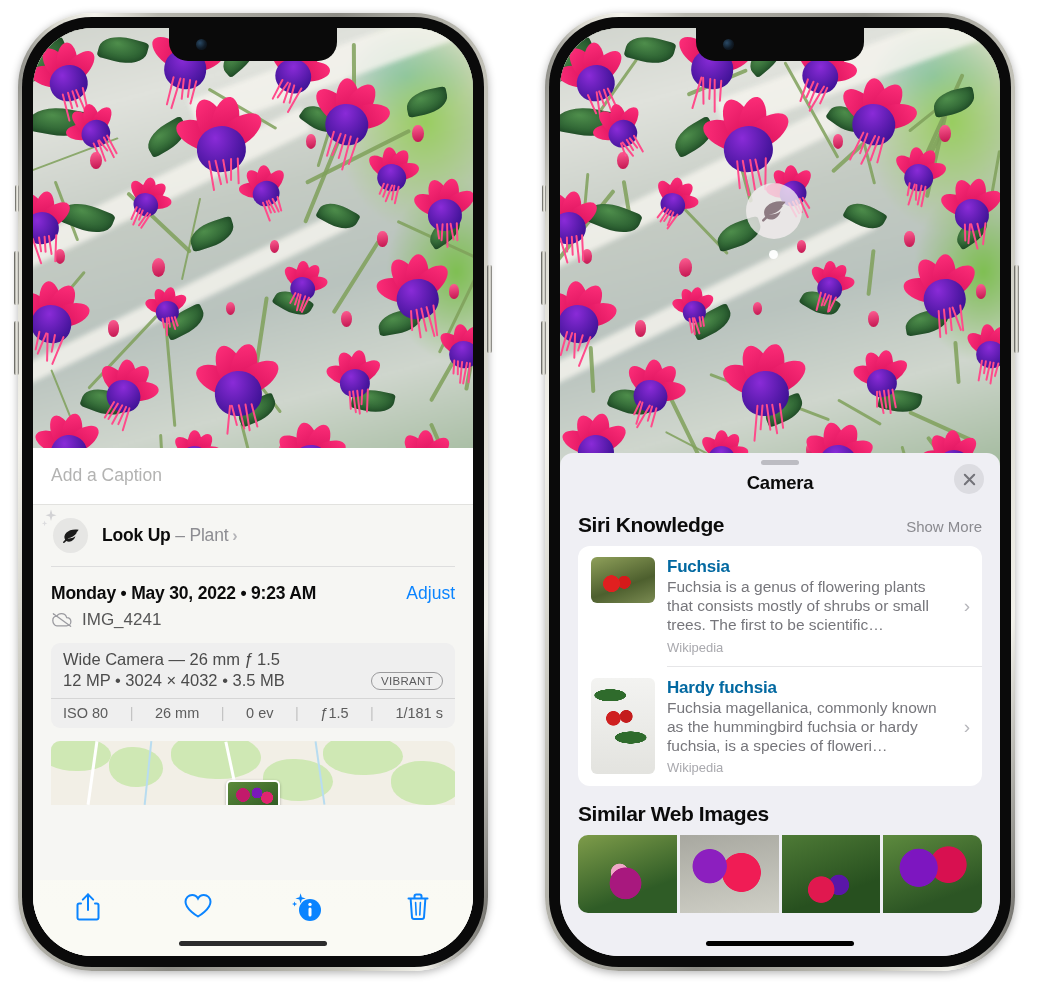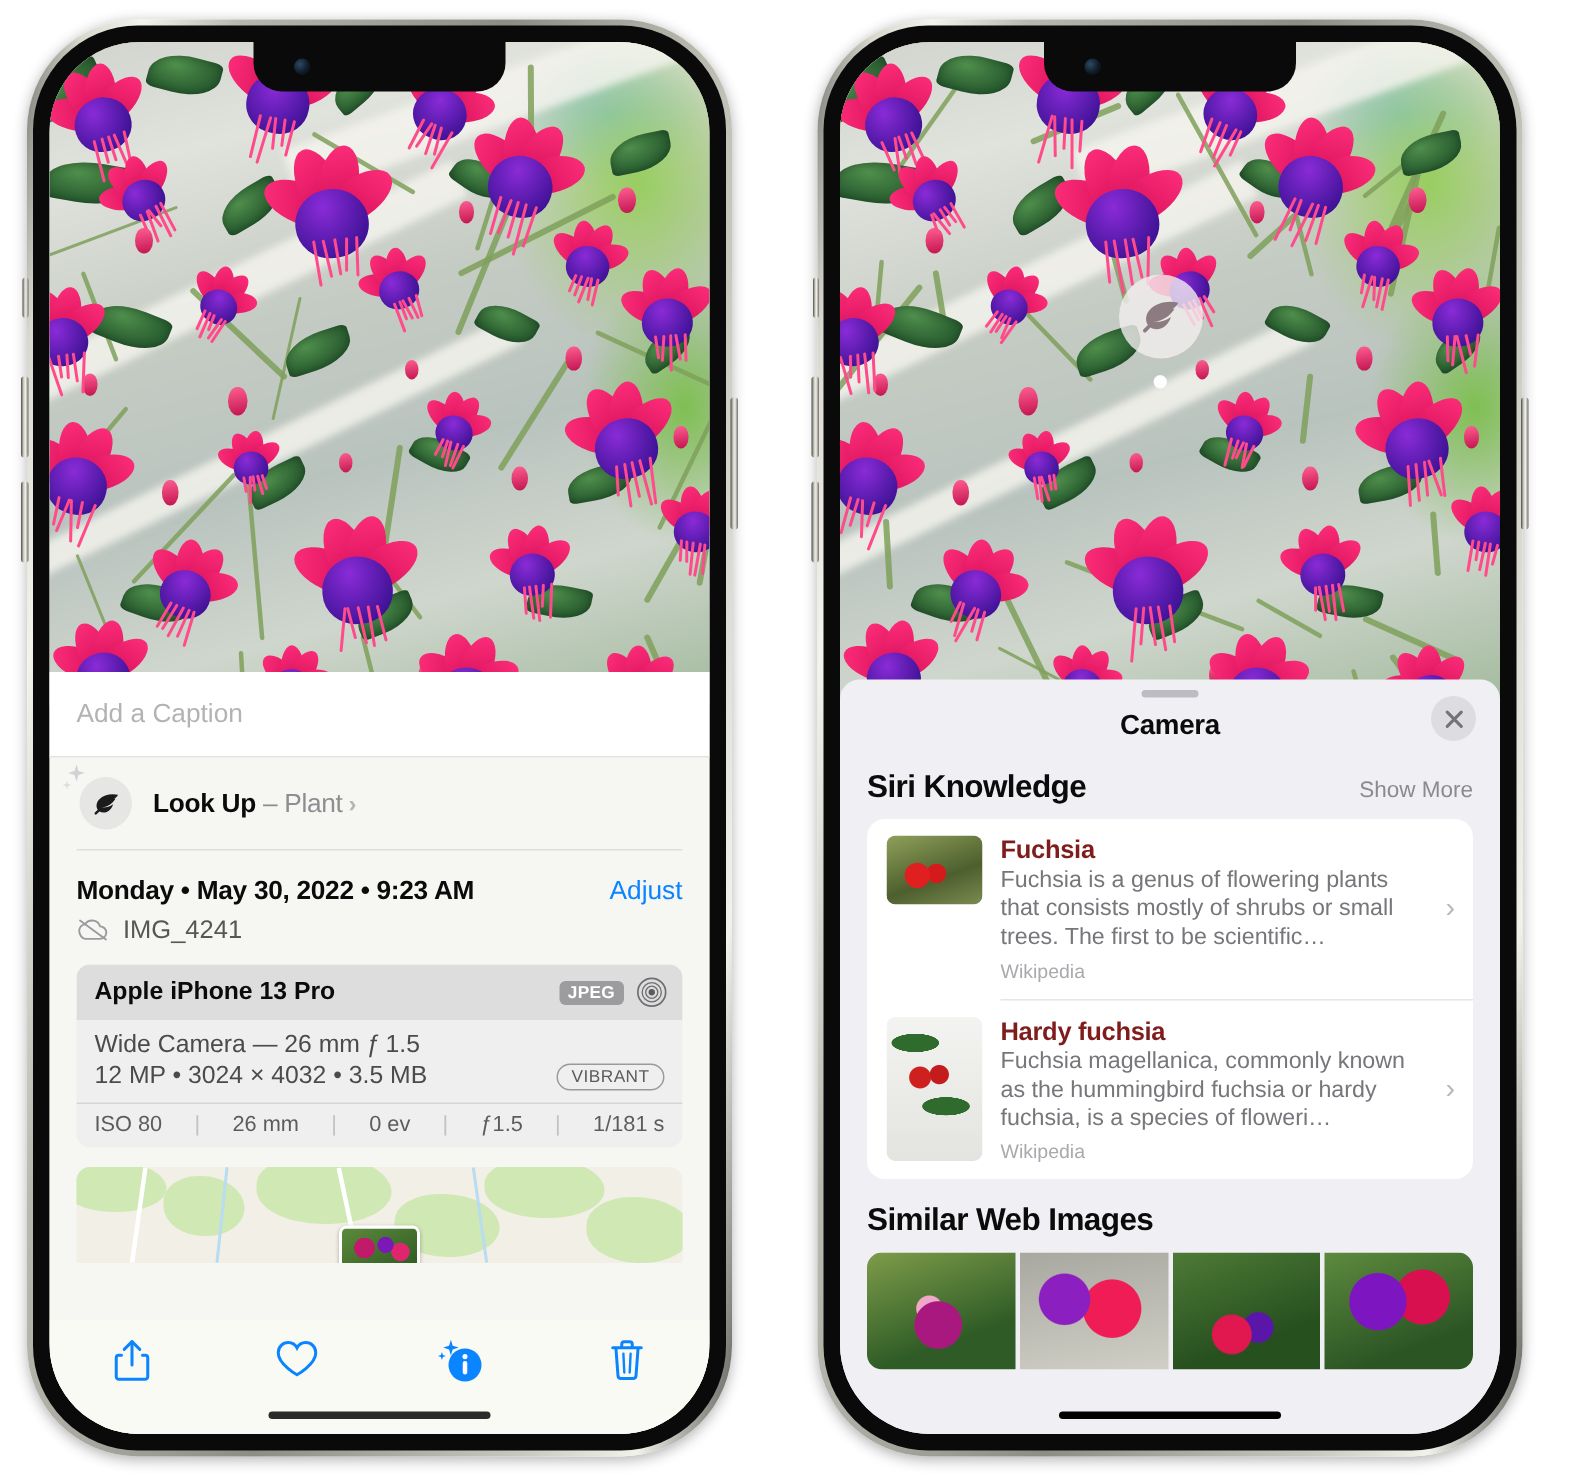--- a/index.html
+++ b/index.html
@@ -232,21 +232,21 @@
       radial-gradient(circle at 32% 58%, #e02020 16%, transparent 17%),
       radial-gradient(circle at 52% 55%, #d41a1a 15%, transparent 16%),
       linear-gradient(160deg,#8fa05a,#4d5f2e 60%,#7b8b52); }
   .k-thumb.b { height: 96px; background:
       radial-gradient(circle at 35% 42%, #cf2020 10%, transparent 11%),
       radial-gradient(circle at 55% 40%, #c41c1c 9%, transparent 10%),
       radial-gradient(ellipse 26px 10px at 30% 18%, #2f6b2c 60%, transparent 62%),
       radial-gradient(ellipse 26px 10px at 62% 62%, #2f6b2c 60%, transparent 62%),
       linear-gradient(180deg,#f3f3f1,#e3e3df); }
   .k-body { flex: 1; min-width: 0; }
-  .k-title { font-size: 17px; font-weight: 700; color: #7f1d1d; letter-spacing: -.2px; }
+  .k-title { font-size: 17px; font-weight: 700; color: #0369a1; letter-spacing: -.2px; }
   .k-desc { font-size: 15.5px; color: #76767b; line-height: 1.22; margin-top: 1px; }
   .k-src { font-size: 13px; color: #a9a9ae; margin-top: 5px; }
   .k-chev { align-self: center; color: #b6b6bb; font-size: 19px; padding-left: 2px; }
   .k-div { height: 1px; background: #e6e6e8; margin-left: 89px; }
 
   .web-strip { display: flex; gap: 3px; margin: 0 18px; border-radius: 10px; overflow: hidden; }
   .web-img { flex: 1; height: 78px; }
   .w1 { background:
       radial-gradient(circle at 48% 62%, #a8187e 22%, transparent 23%),
       radial-gradient(circle at 42% 48%, #f0a8c8 12%, transparent 13%),
@@ -656,32 +656,20 @@
 
           <div class="file-row">
             <svg width="22" height="16" viewBox="0 0 28 20">
               <path d="M7.5 17.5h12.2c3.2 0 5.6-2.4 5.6-5.3 0-2.9-2.3-5.2-5.3-5.3-.9-3-3.6-5-6.8-5-2.6 0-4.8 1.3-6 3.3-2.7.2-4.9 2.5-4.9 5.4 0 3.1 2.3 6.9 5.2 6.9z" fill="none" stroke="#9a9a9f" stroke-width="1.6"></path>
               <path d="M3 2 L25 18" stroke="#9a9a9f" stroke-width="1.6" stroke-linecap="round"></path>
             </svg>
             <div class="file-name">IMG_4241</div>
           </div>
 
           <div class="exif-card">
-            <div class="exif-head">
-              <div class="exif-title">Apple iPhone 13 Pro</div>
-              <div class="exif-head-right">
-                <div class="tag-jpeg">JPEG</div>
-                <svg class="lens-ico" viewBox="0 0 24 24">
-                  <circle cx="12" cy="12" r="10.6" fill="none" stroke="#6e6e73" stroke-width="1.3"></circle>
-                  <circle cx="12" cy="12" r="7.3" fill="none" stroke="#6e6e73" stroke-width="1"></circle>
-                  <circle cx="12" cy="12" r="4.6" fill="none" stroke="#6e6e73" stroke-width="1"></circle>
-                  <circle cx="12" cy="12" r="2.4" fill="#5a5a5f"></circle>
-                </svg>
-              </div>
-            </div>
             <div class="exif-body">
               <div class="exif-line1">Wide Camera — 26 mm ƒ 1.5</div>
               <div class="exif-line2row">
                 <div class="exif-line2">12 MP • 3024 × 4032 • 3.5 MB</div>
                 <div class="vibrant-pill">VIBRANT</div>
               </div>
             </div>
             <div class="exif-foot">
               <span>ISO 80</span>
               <span class="exif-sep">|</span>

